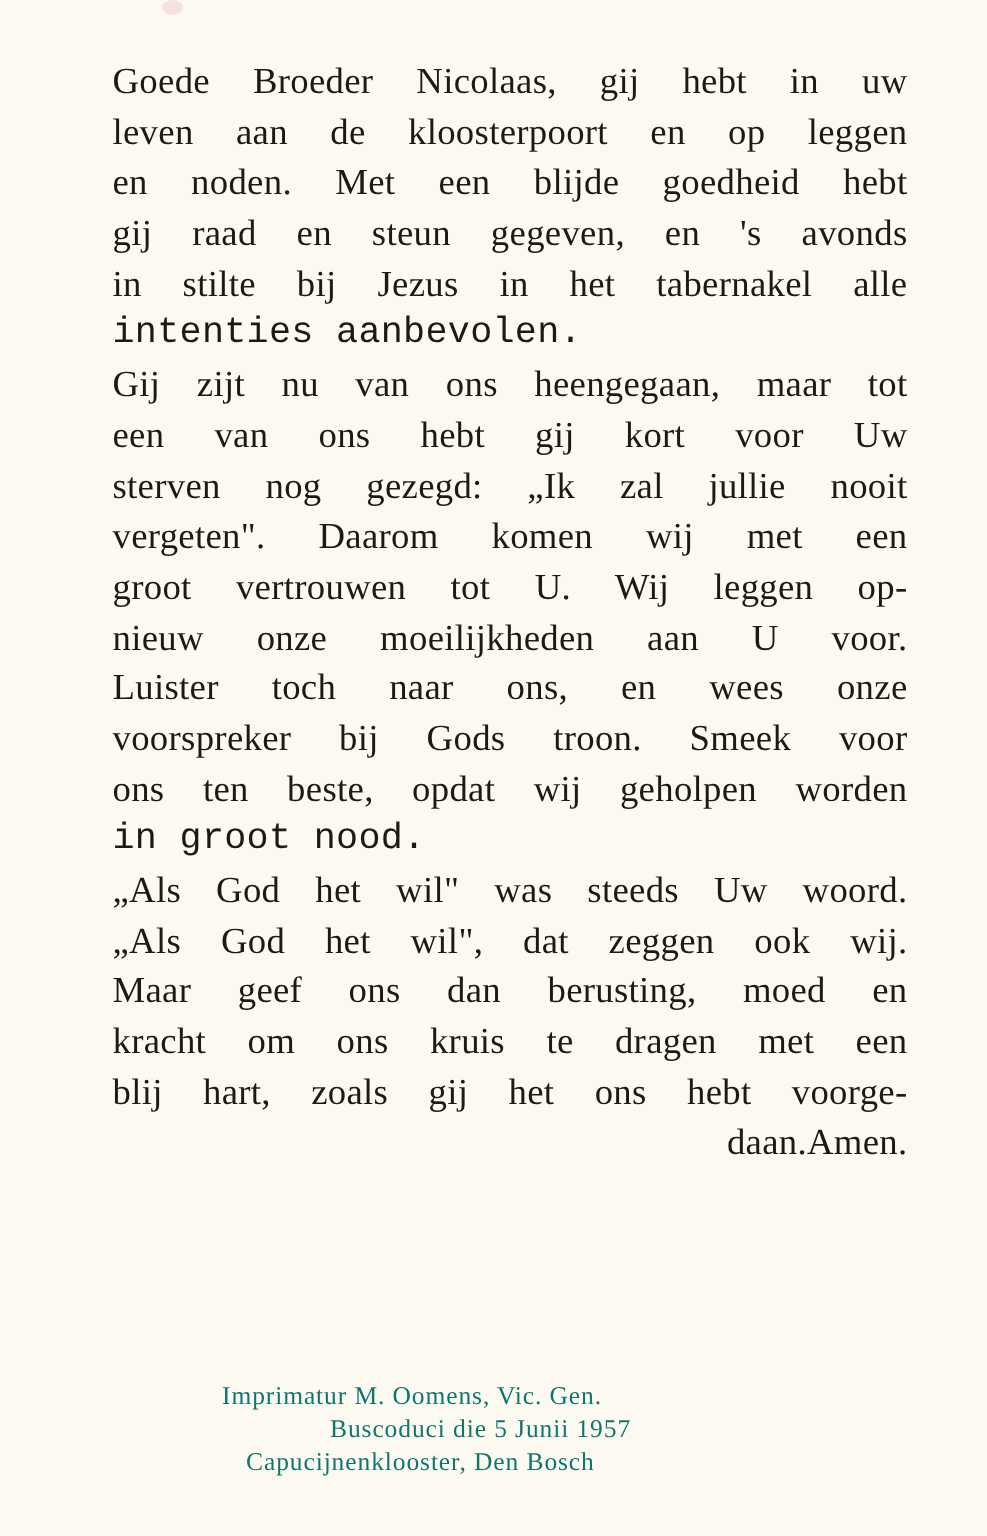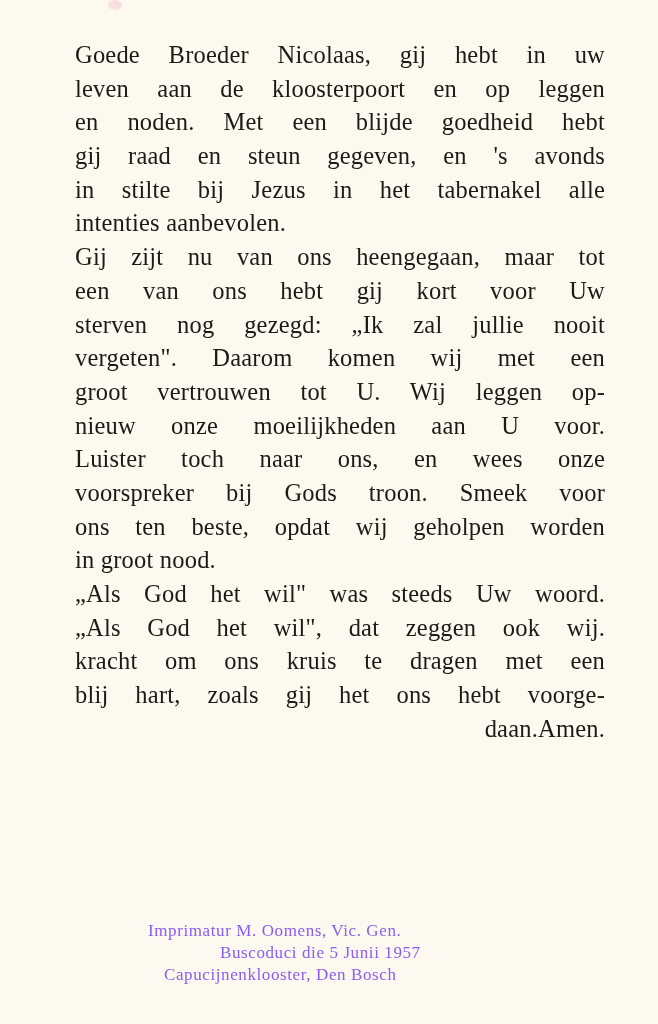--- a/index.html
+++ b/index.html
@@ -16,26 +16,26 @@
   }
   .prayer {
     position: absolute; left: 75px; top: 38px; width: 530px;
   }
   .line {
     font-size: 23px; line-height: 33.7px; height: 33.7px;
     white-space: nowrap; text-align: justify; text-align-last: justify;
     letter-spacing: 0.2px; font-family: "Liberation Serif", serif;
     font-size: 24.5px;
   }
-  .line.last { text-align-last: left; }
+  .line.last { text-align-last: left; font-family: Liberation Mono, monospace; }
   .line.amen-line { display: flex; justify-content: flex-end; text-align-last: auto; }
   .imprimatur {
     position: absolute; left: 148px; top: 920px; width: 380px;
     font-family: "Liberation Serif", serif; font-size: 17px; line-height: 22px;
-    color: #8b5cf6;
+    color: #0f766e;
   }
   .imp-1 { padding-left: 0; letter-spacing: 0.6px; }
   .imp-2 { padding-left: 72px; letter-spacing: 0.6px; }
   .imp-3 { padding-left: 16px; letter-spacing: 0.6px; }
 </style>
 </head>
 <body>
 
 <div class="smudge"></div>
 
@@ -51,20 +51,21 @@
   <div class="line">sterven nog gezegd: „Ik zal jullie nooit</div>
   <div class="line">vergeten". Daarom komen wij met een</div>
   <div class="line">groot vertrouwen tot U. Wij leggen op-</div>
   <div class="line">nieuw onze moeilijkheden aan U voor.</div>
   <div class="line">Luister toch naar ons, en wees onze</div>
   <div class="line">voorspreker bij Gods troon. Smeek voor</div>
   <div class="line">ons ten beste, opdat wij geholpen worden</div>
   <div class="line last">in groot nood.</div>
   <div class="line">„Als God het wil" was steeds Uw woord.</div>
   <div class="line">„Als God het wil", dat zeggen ook wij.</div>
+  <div class="line">Maar geef ons dan berusting, moed en</div>
   <div class="line">kracht om ons kruis te dragen met een</div>
   <div class="line">blij hart, zoals gij het ons hebt voorge-</div>
   <div class="line amen-line">
     <span>daan.</span>
     <span>Amen.</span>
   </div>
 </div>
 
 <div class="imprimatur">
   <div class="imp-1">Imprimatur M. Oomens, Vic. Gen.</div>

